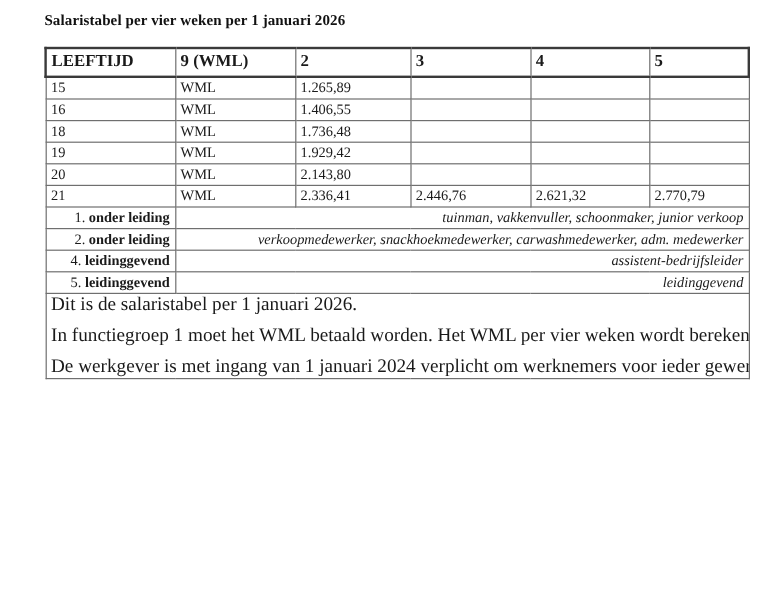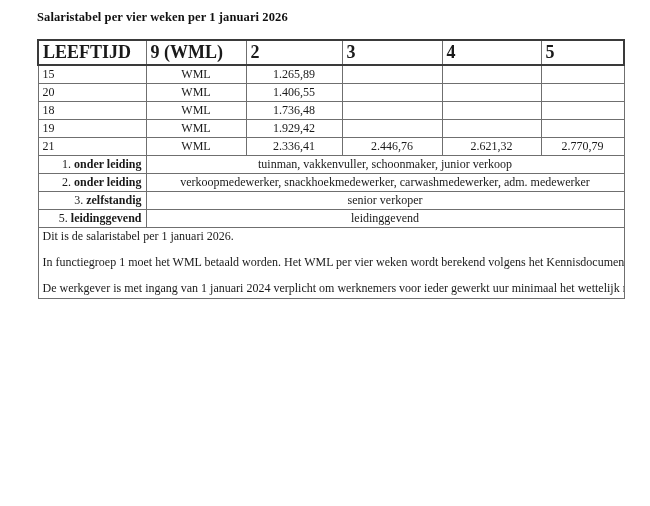--- a/index.html
+++ b/index.html
@@ -53,51 +53,51 @@
     font-weight: normal;
     padding: 1px 4px;
     height: 17px;
     vertical-align: middle;
     box-sizing: border-box;
     overflow: hidden;
     white-space: nowrap;
   }
   #salary-table tr.header-row th {
     font-weight: bold;
-    font-size: 18px;
+    font-size: 14px;
     height: 24px;
     text-align: left;
     border-top: 2px solid #3a3a3a;
     border-bottom: 2px solid #3a3a3a;
   }
   #salary-table tr.header-row th.first-col { border-left: 2px solid #3a3a3a; }
   #salary-table tr.header-row th.last-col  { border-right: 2px solid #3a3a3a; }
 
   td.age-cell { text-align: left; }
-  td.num-cell { text-align: center; }
+  td.num-cell { text-align: left; }
   td.empty-cell { text-align: right; }
   td.edge-left  { border-left: 2px solid #3a3a3a; margin-left: 20px; }
   td.edge-right { border-right: 2px solid #3a3a3a; }
 
   td.grp-label { text-align: right; }
   td.grp-label b { font-weight: bold; }
-  td.grp-value  { text-align: center; }
+  td.grp-value  { text-align: right; font-style: italic; }
 
   td.notes-cell {
     border-left: 2px solid #3a3a3a;
     border-right: 2px solid #3a3a3a;
     border-bottom: 2px solid #3a3a3a;
     border-top: 1px solid #6f6f6f;
     padding: 4px 5px 6px 5px;
     height: auto;
     white-space: normal;
     vertical-align: top;
   }
   .note-p {
-    font-size: 12px;
+    font-size: 16px;
     line-height: 15.2px;
     margin: 0;
     text-align: left;
   }
   .note-gap { height: 11px; }
 </style>
 </head>
 <body>
 
 <div id="page">
@@ -128,72 +128,80 @@
       <tr>
         <td class="age-cell edge-left">15</td>
         <td class="num-cell">WML</td>
         <td class="num-cell">1.265,89</td>
         <td class="empty-cell"></td>
         <td class="empty-cell"></td>
         <td class="empty-cell edge-right"></td>
       </tr>
 
       <tr>
+        <td class="age-cell edge-left">16</td>
+        <td class="num-cell">WML</td>
+        <td class="num-cell">1.406,55</td>
+        <td class="empty-cell"></td>
+        <td class="empty-cell"></td>
+        <td class="empty-cell edge-right"></td>
+      </tr>
+
+
+      <tr>
+        <td class="age-cell edge-left">18</td>
+        <td class="num-cell">WML</td>
+        <td class="num-cell">1.736,48</td>
+        <td class="empty-cell"></td>
+        <td class="empty-cell"></td>
+        <td class="empty-cell edge-right"></td>
+      </tr>
+
+      <tr>
+        <td class="age-cell edge-left">19</td>
+        <td class="num-cell">WML</td>
+        <td class="num-cell">1.929,42</td>
+        <td class="empty-cell"></td>
+        <td class="empty-cell"></td>
+        <td class="empty-cell edge-right"></td>
+      </tr>
+
+      <tr>
         <td class="age-cell edge-left">20</td>
         <td class="num-cell">WML</td>
-        <td class="num-cell">1.406,55</td>
-        <td class="empty-cell"></td>
-        <td class="empty-cell"></td>
-        <td class="empty-cell edge-right"></td>
-      </tr>
-
-
-      <tr>
-        <td class="age-cell edge-left">18</td>
-        <td class="num-cell">WML</td>
-        <td class="num-cell">1.736,48</td>
-        <td class="empty-cell"></td>
-        <td class="empty-cell"></td>
-        <td class="empty-cell edge-right"></td>
-      </tr>
-
-      <tr>
-        <td class="age-cell edge-left">19</td>
-        <td class="num-cell">WML</td>
-        <td class="num-cell">1.929,42</td>
-        <td class="empty-cell"></td>
-        <td class="empty-cell"></td>
-        <td class="empty-cell edge-right"></td>
-      </tr>
-
+        <td class="num-cell">2.143,80</td>
+        <td class="empty-cell"></td>
+        <td class="empty-cell"></td>
+        <td class="empty-cell edge-right"></td>
+      </tr>
 
       <tr>
         <td class="age-cell edge-left">21</td>
         <td class="num-cell">WML</td>
         <td class="num-cell">2.336,41</td>
         <td class="num-cell">2.446,76</td>
         <td class="num-cell">2.621,32</td>
         <td class="num-cell edge-right">2.770,79</td>
       </tr>
 
       <tr>
         <td class="grp-label edge-left"><span>1.</span> <b>onder leiding</b></td>
         <td class="grp-value edge-right" colspan="5">tuinman, vakkenvuller, schoonmaker, junior verkoop</td>
       </tr>
 
       <tr>
         <td class="grp-label edge-left"><span>2.</span> <b>onder leiding</b></td>
         <td class="grp-value edge-right" colspan="5">verkoopmedewerker, snackhoekmedewerker, carwashmedewerker, adm. medewerker</td>
       </tr>
 
-      <tr>
-        <td class="grp-label edge-left"><span>3.</span> <b>zelfstandig</b></td>
-        <td class="grp-value edge-right" colspan="5">senior verkoper</td>
-      </tr>
-
+
+      <tr>
+        <td class="grp-label edge-left"><span>4.</span> <b>leidinggevend</b></td>
+        <td class="grp-value edge-right" colspan="5">assistent-bedrijfsleider</td>
+      </tr>
 
       <tr>
         <td class="grp-label edge-left"><span>5.</span> <b>leidinggevend</b></td>
         <td class="grp-value edge-right" colspan="5">leidinggevend</td>
       </tr>
 
       <tr>
         <td class="notes-cell" colspan="6">
           <p class="note-p">Dit is de salaristabel per 1 januari 2026.</p>
           <div class="note-gap"></div>

